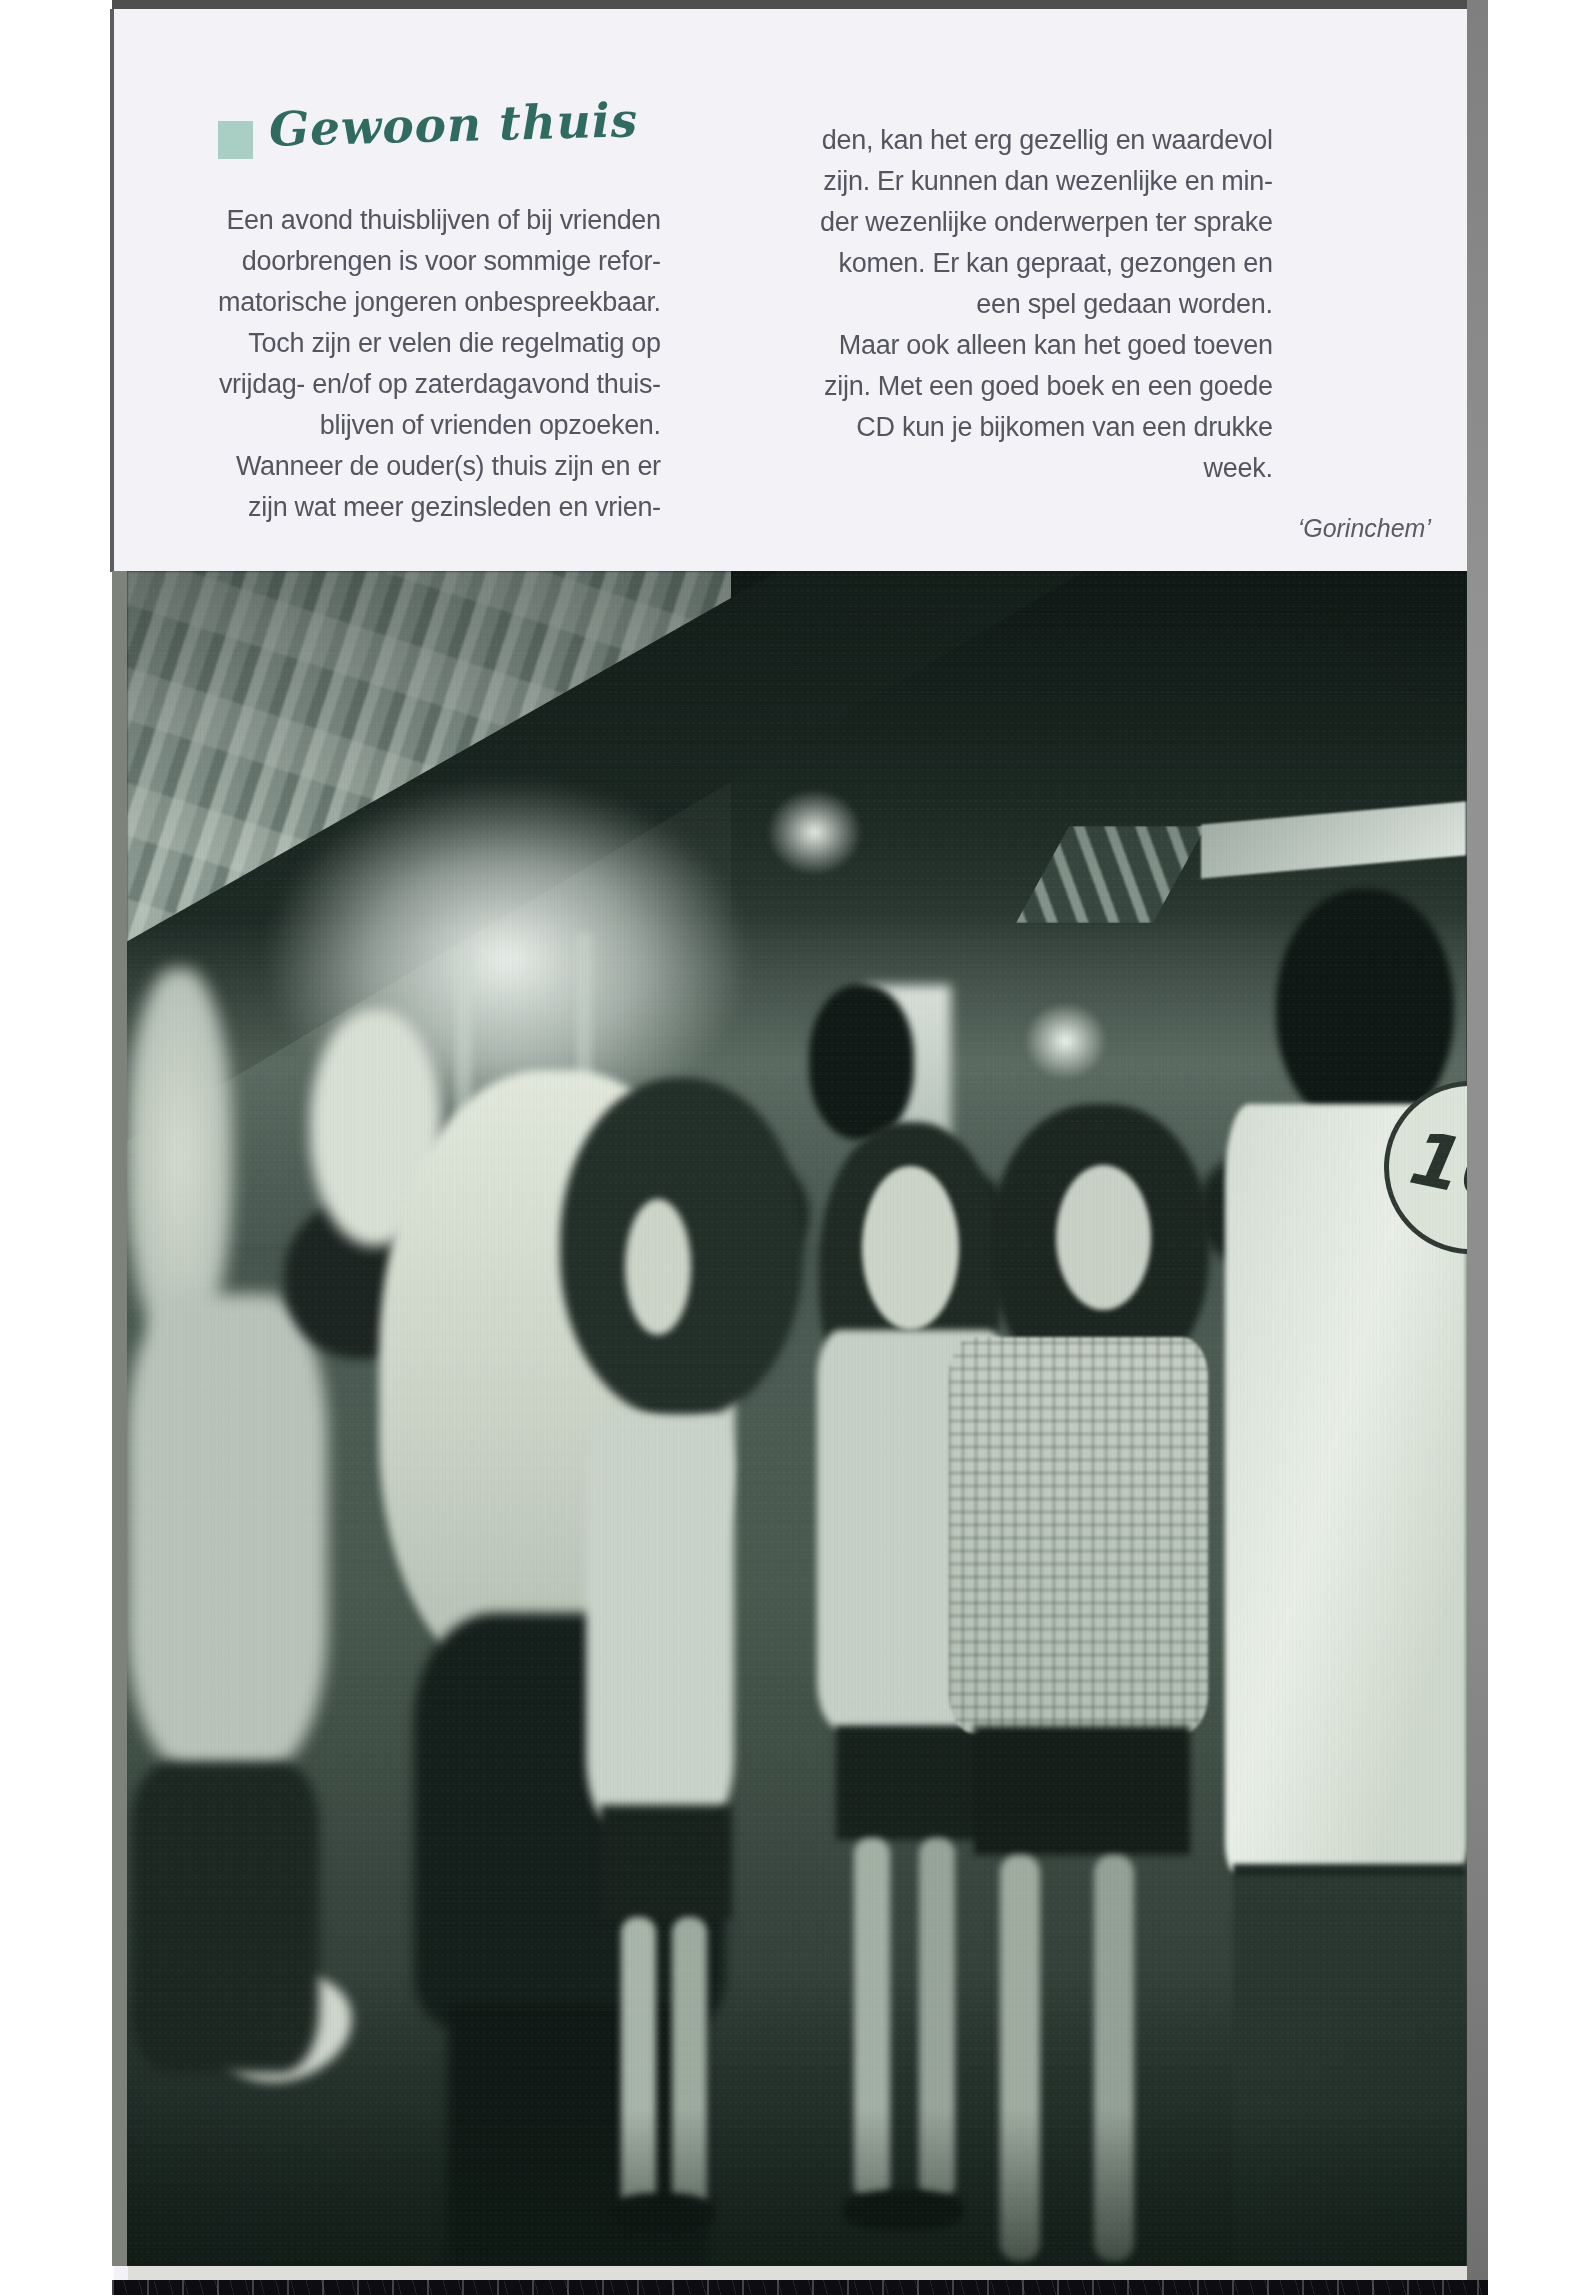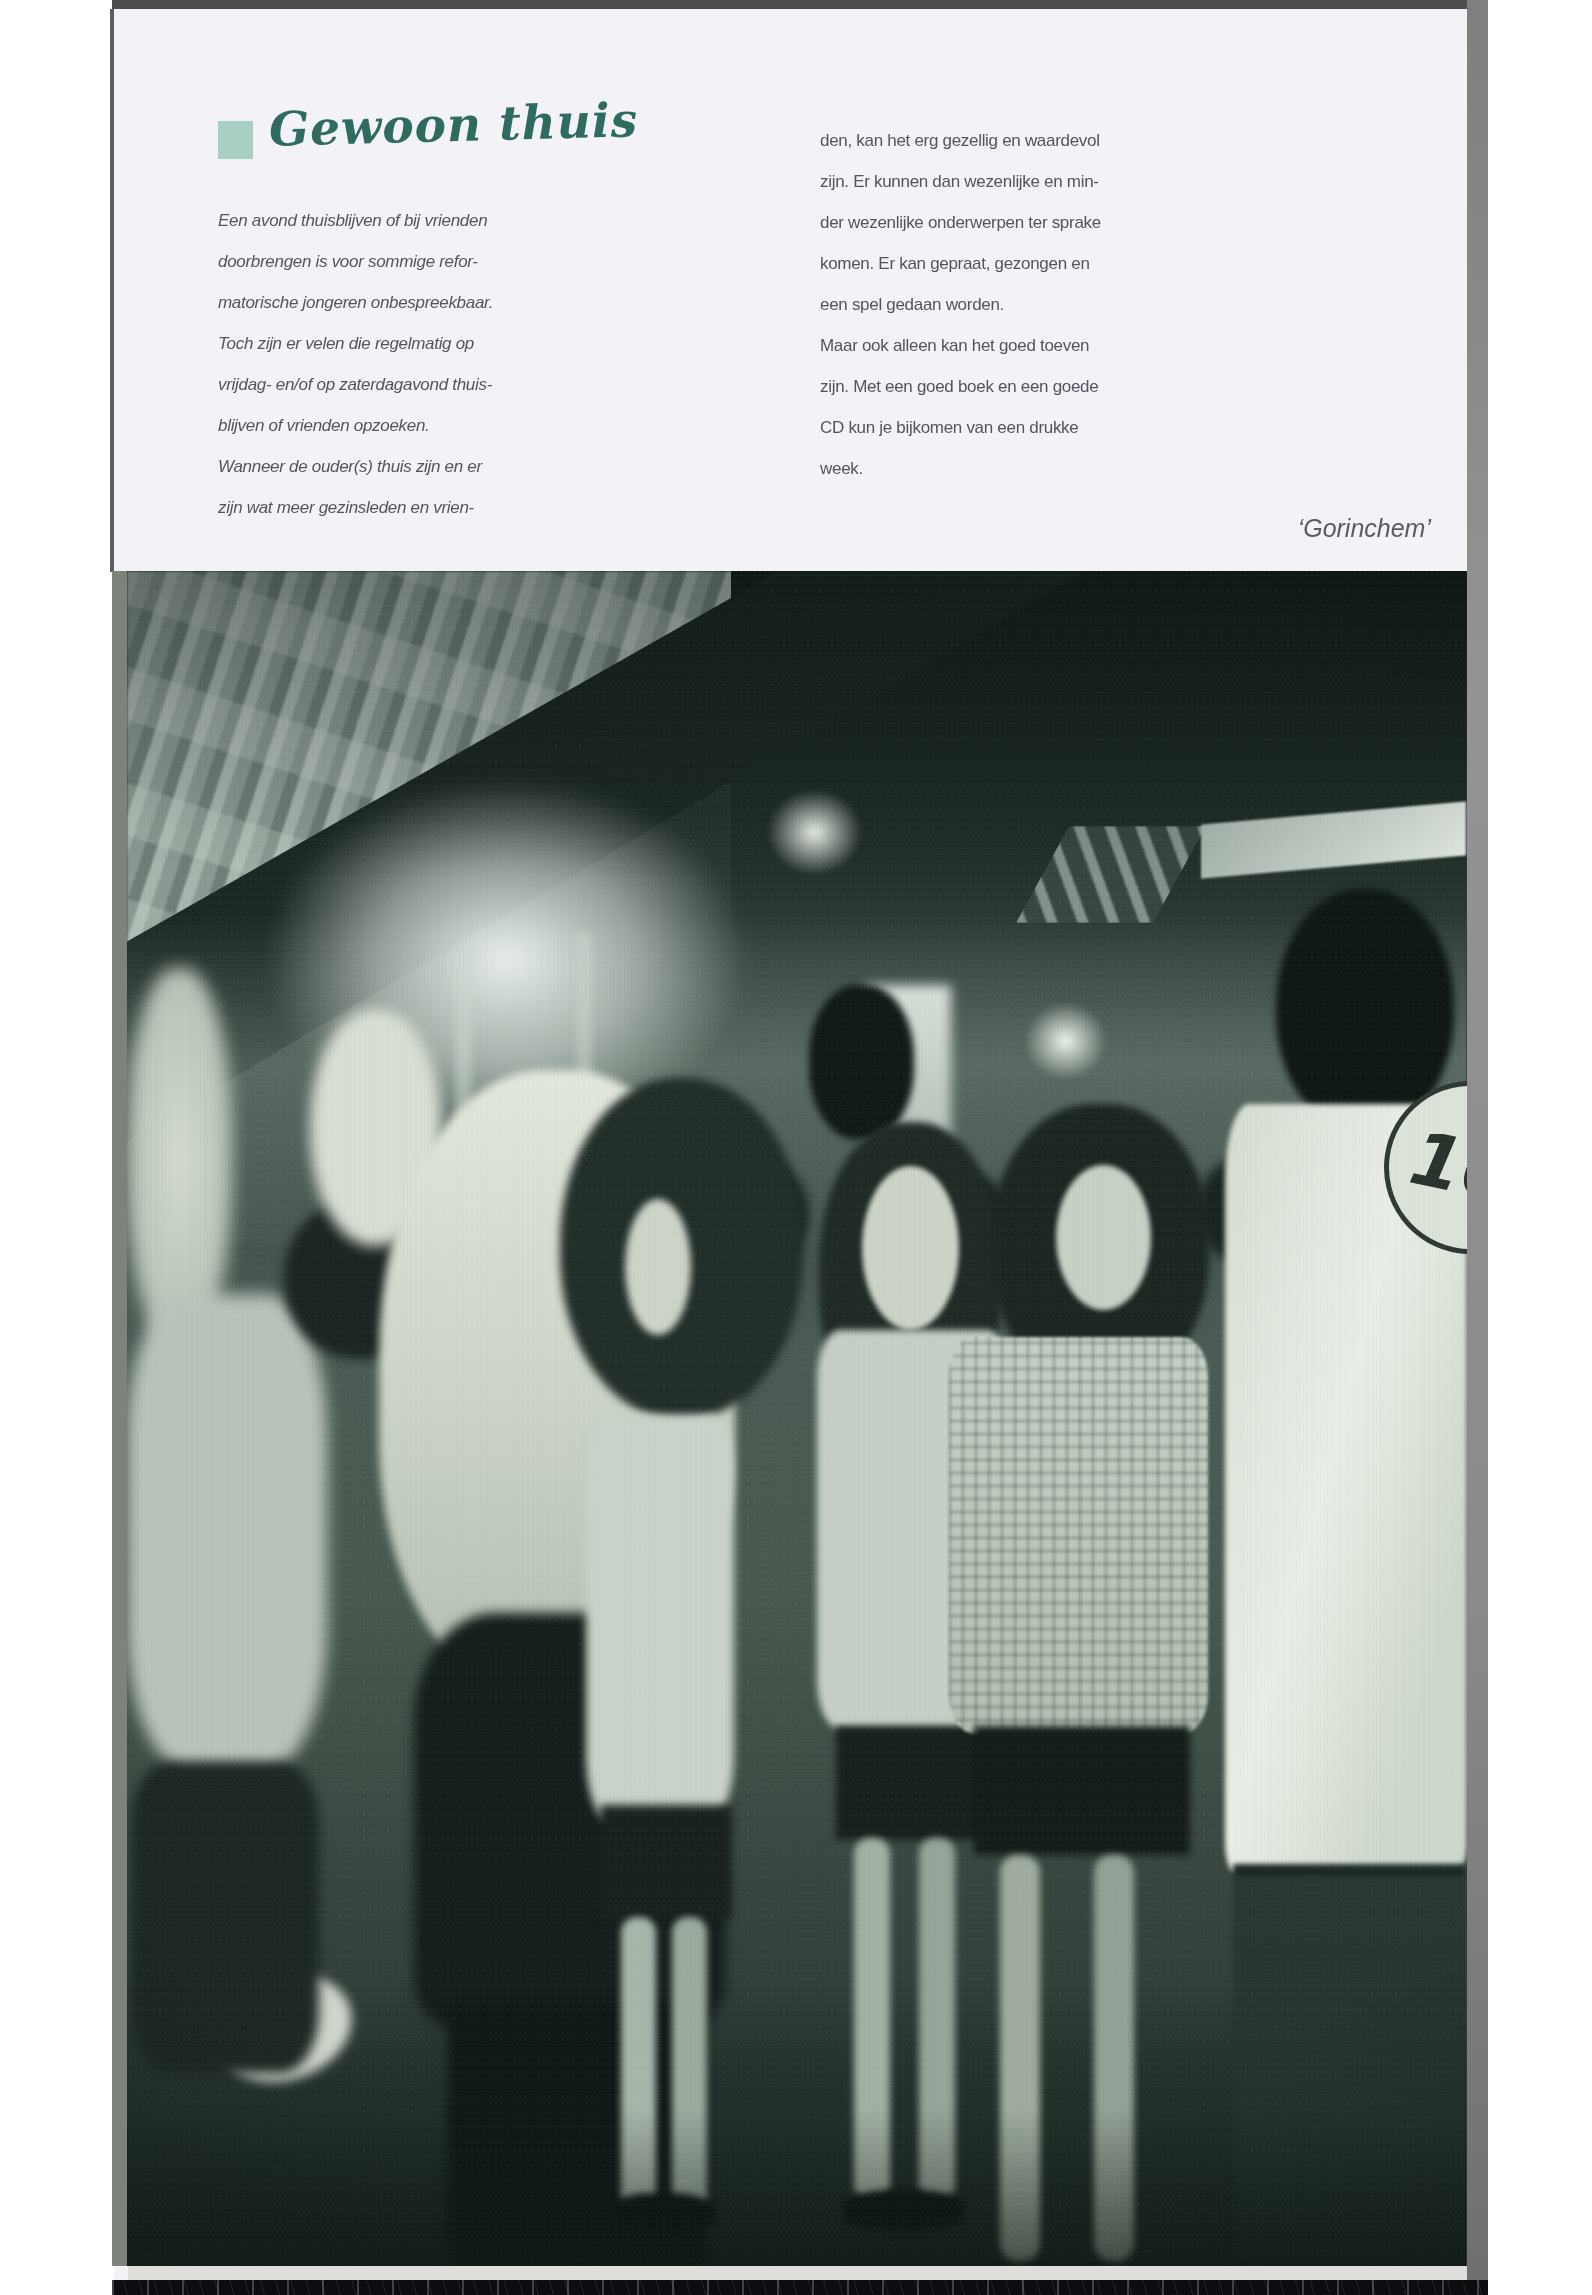--- a/index.html
+++ b/index.html
@@ -18,22 +18,22 @@
   .page-left-line{left:110px;top:8.6px;width:3.5px;height:563px;background:#5d5d5d;}
   .scan-bottom-light{left:128px;top:2266px;width:1339px;height:14px;background:#dedfdb;}
   .scan-bottom-black{left:112px;top:2280px;width:1376px;height:15.5px;background:#0d0d11;
     background-image:repeating-linear-gradient(90deg,rgba(255,255,255,.22) 0 1.7px,transparent 1.7px 35px),
                      repeating-linear-gradient(75deg,rgba(200,200,210,.12) 0 0.9px,transparent 0.9px 14.7px);}
 
   
   .section-marker{left:218px;top:121px;width:35px;height:38px;background:#a9cfc4;}
   .heading{left:269px;top:97px;font-family:"DejaVu Serif",serif;font-style:italic;font-weight:bold;
     font-size:47px;color:#2f6b60;transform:rotate(-1.5deg);letter-spacing:0.9px;white-space:pre;}
-  .col{white-space:pre;font-size:17px;line-height:41px;color:#54555e;letter-spacing:-0.3px;}
-  .col-left{left:218px;top:200px;font-style:italic;}
+  .col{white-space:pre;font-size:27px;line-height:41px;color:#54555e;letter-spacing:-0.3px;text-align:right;}
+  .col-left{left:218px;top:200px;}
   .col-right{left:820px;top:120px;}
   .attribution{left:820px;top:514px;width:611px;text-align:right;font-style:italic;
     font-size:25px;color:#5a5b63;white-space:pre;}
 
   
   .photo{left:112px;top:571px;width:1355px;height:1695px;box-sizing:border-box;
     border-left:15.5px solid #7d827b;overflow:hidden;
     background:linear-gradient(180deg,#131d19 0%,#25312b 14%,#3c4b44 30%,#4b5b53 46%,#49594f 60%,#37453e 78%,#26322c 100%);}
   .photo *{position:absolute;}
 

